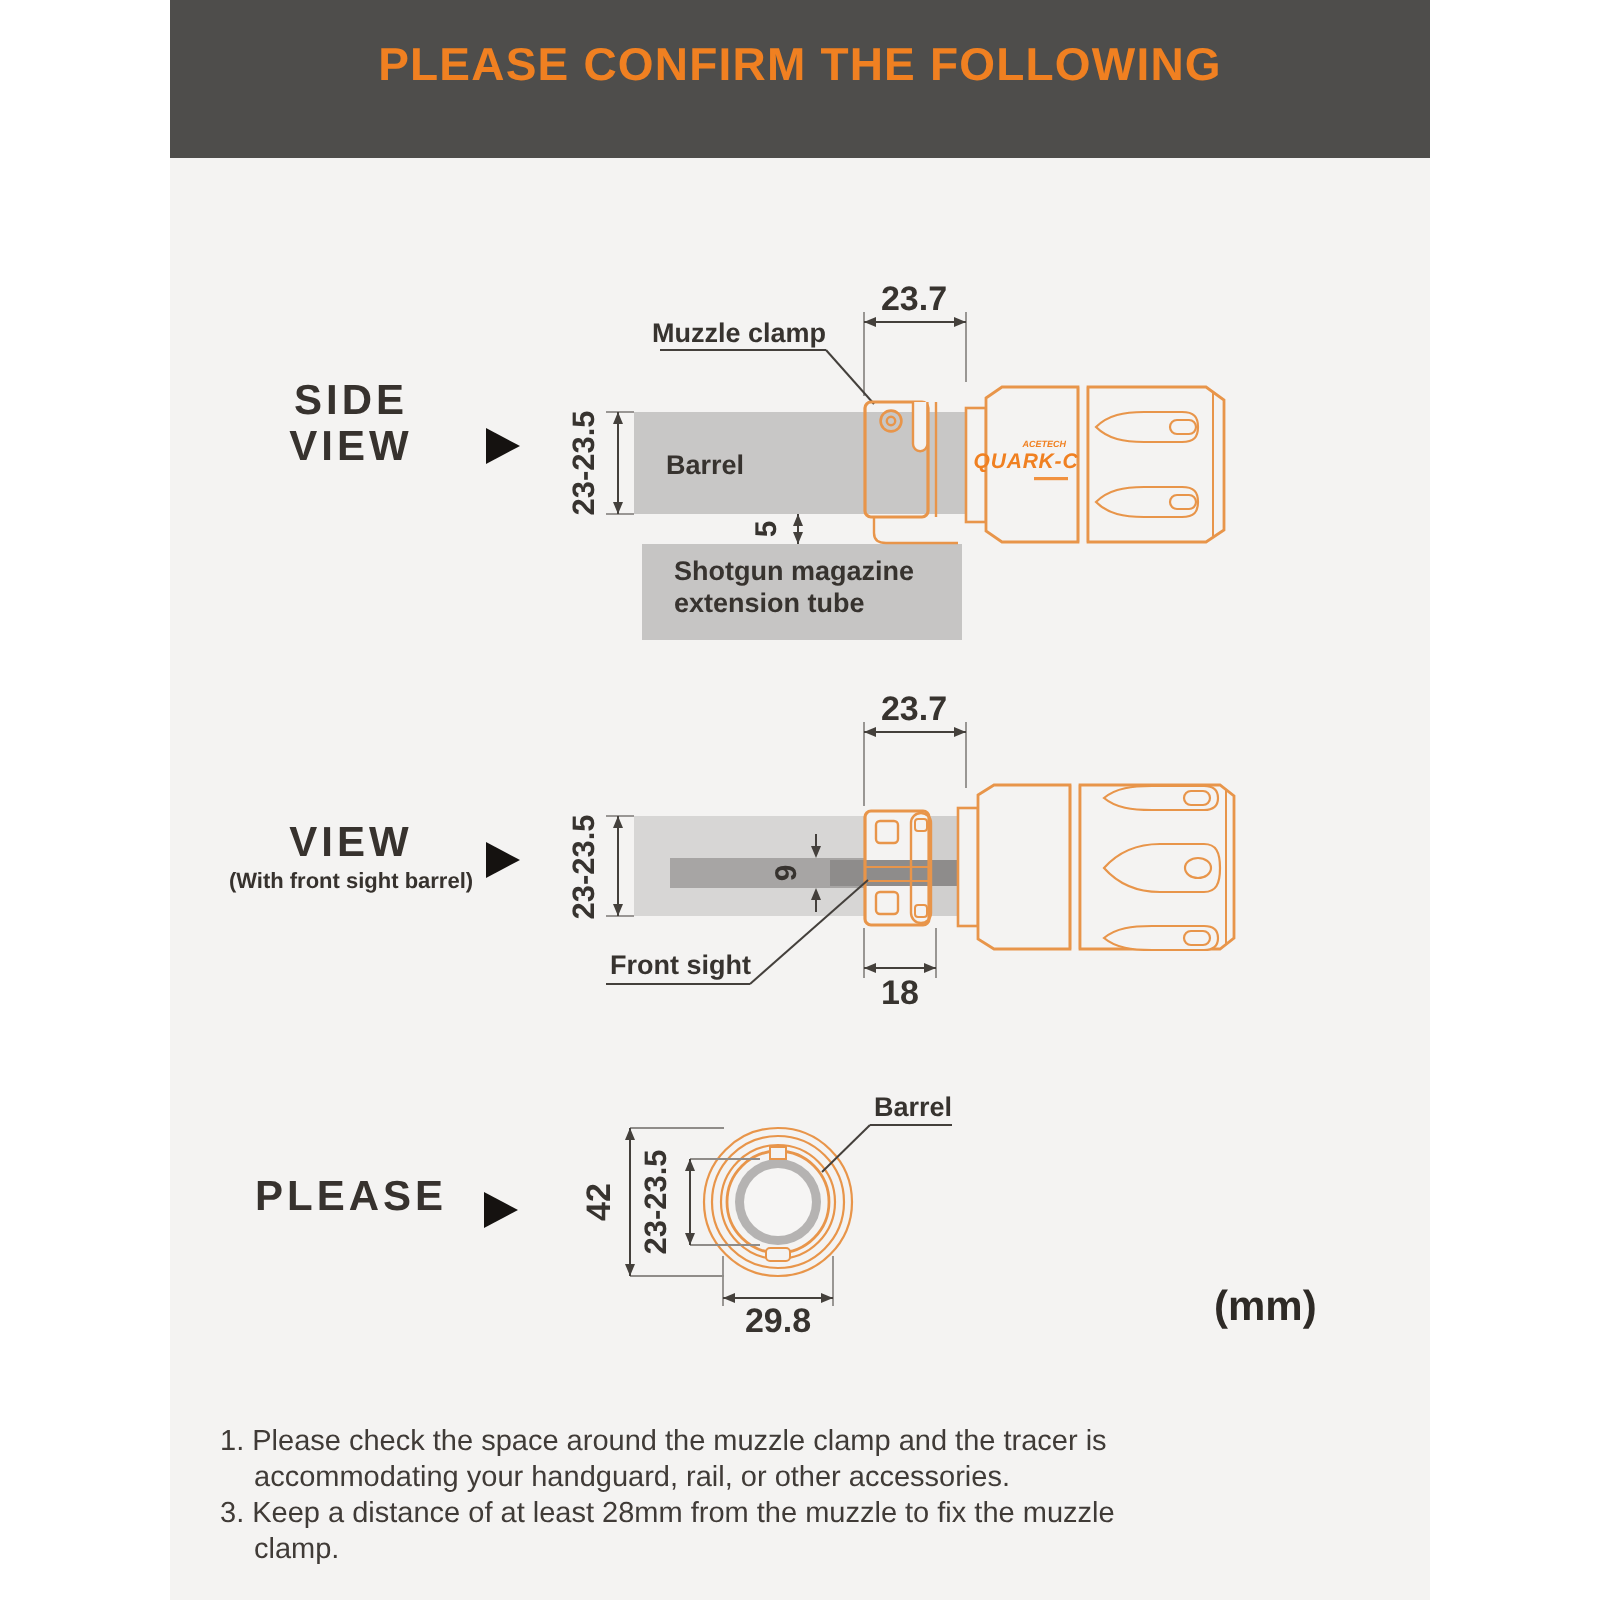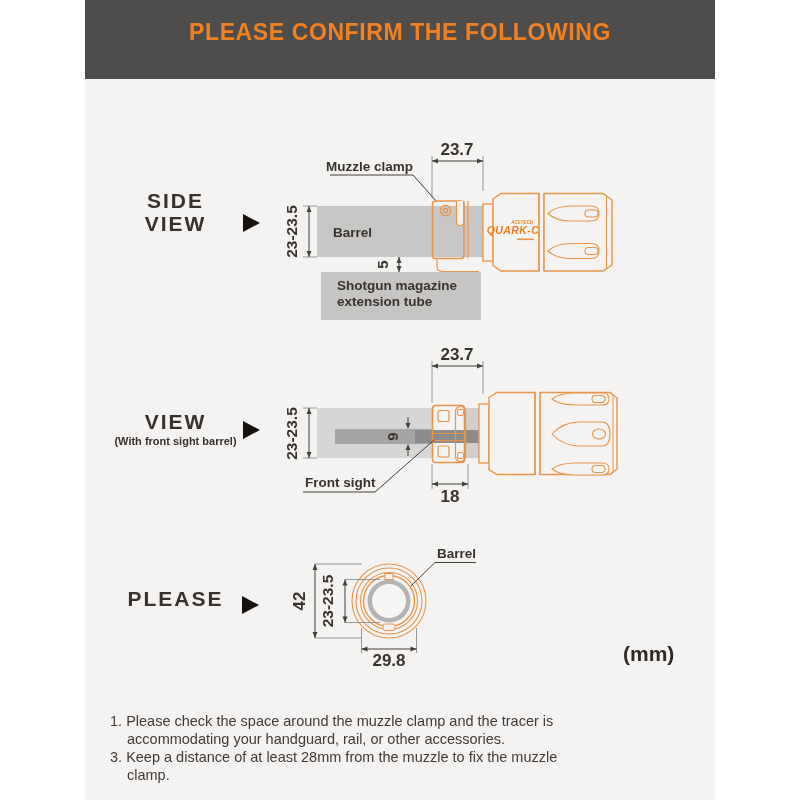--- a/index.html
+++ b/index.html
@@ -206,21 +206,21 @@
       <line x1="71.5" y1="109" x2="126.5" y2="109" stroke="#44403C" stroke-width="1"></line>
       <polygon points="71.5,109 77.5,106.5 77.5,111.5" fill="#44403C"></polygon>
       <polygon points="126.5,109 120.5,106.5 120.5,111.5" fill="#44403C"></polygon>
       <text x="99" y="126" text-anchor="middle" class="dimnum">29.8</text>
 
       <text x="147" y="18" class="lbl">Barrel</text>
       <line x1="145" y1="22.5" x2="186" y2="22.5" stroke="#44403C" stroke-width="1"></line>
       <line x1="145" y1="22.5" x2="121" y2="46" stroke="#44403C" stroke-width="1"></line>
     </svg>
 
-    <div class="abs mm" style="left:538px;top:549px;">(mm)</div>
+    <div class="abs mm" style="left:522px;top:549px;">(mm)</div>
 
     <div class="abs notes" style="left:25px;top:619px;">
       <p><span>1.</span> <span>Please check the space around the muzzle clamp and the tracer is accommodating your handguard, rail, or other accessories.</span></p>
       <p><span>3.</span> <span>Keep a distance of at least 28mm from the muzzle to fix the muzzle clamp.</span></p>
     </div>
 
   </div>
 </div>
 
 </body></html>

